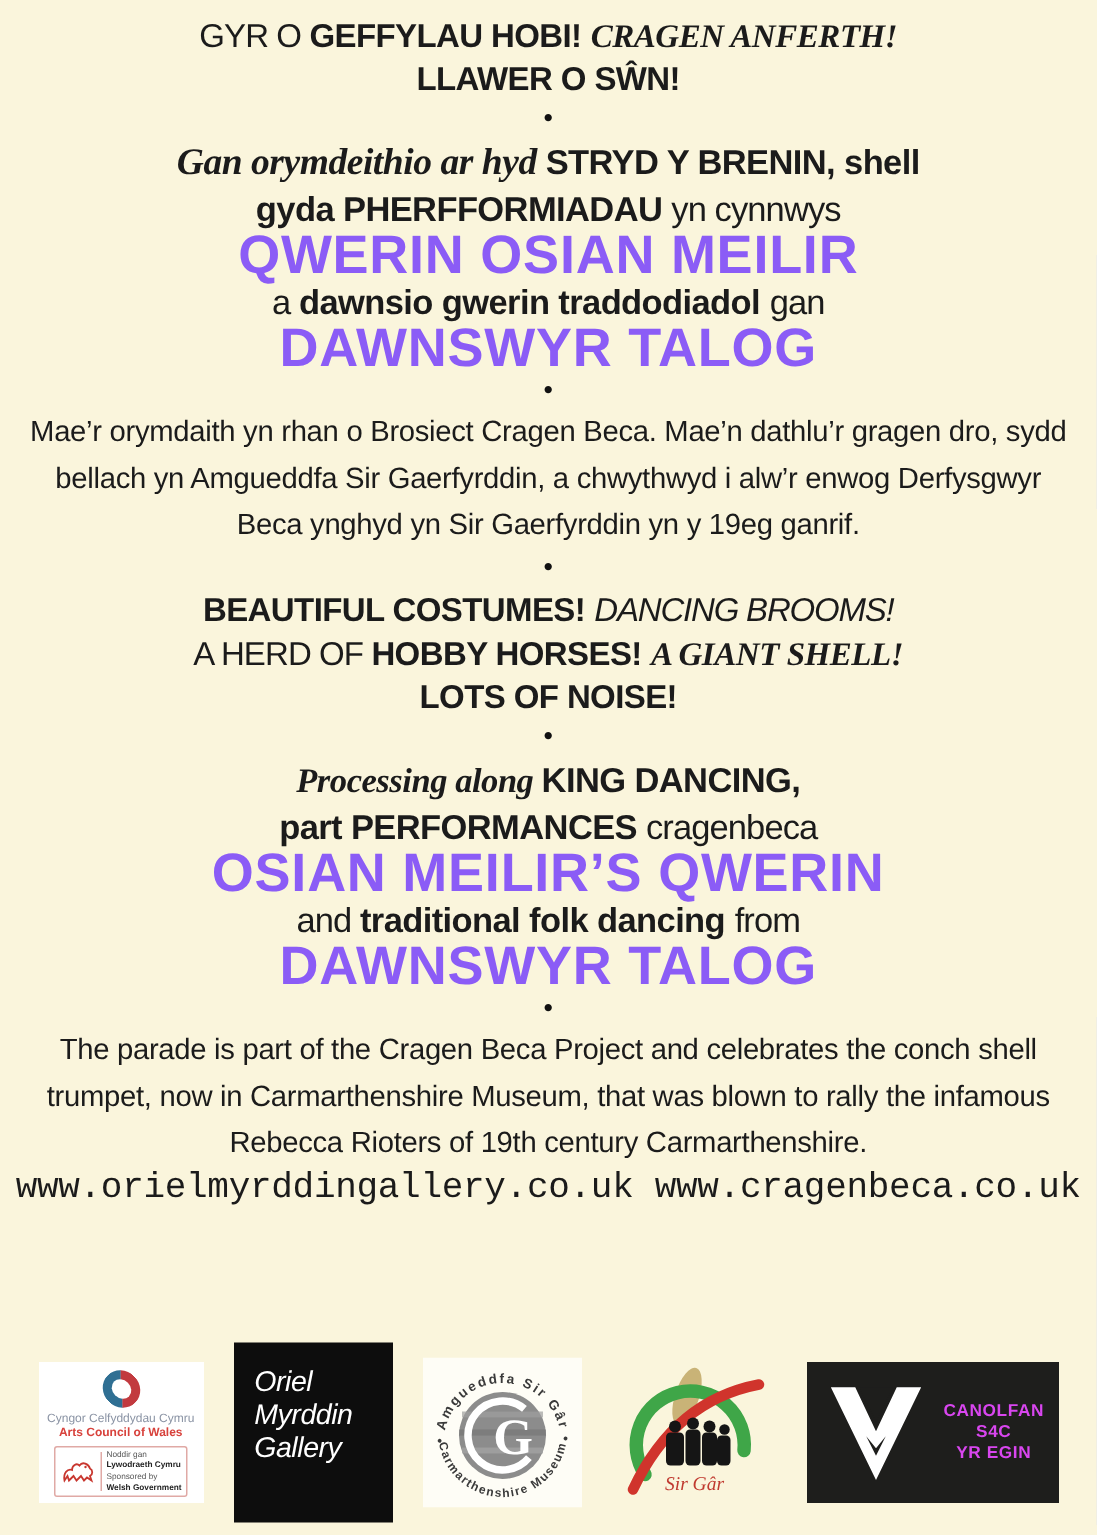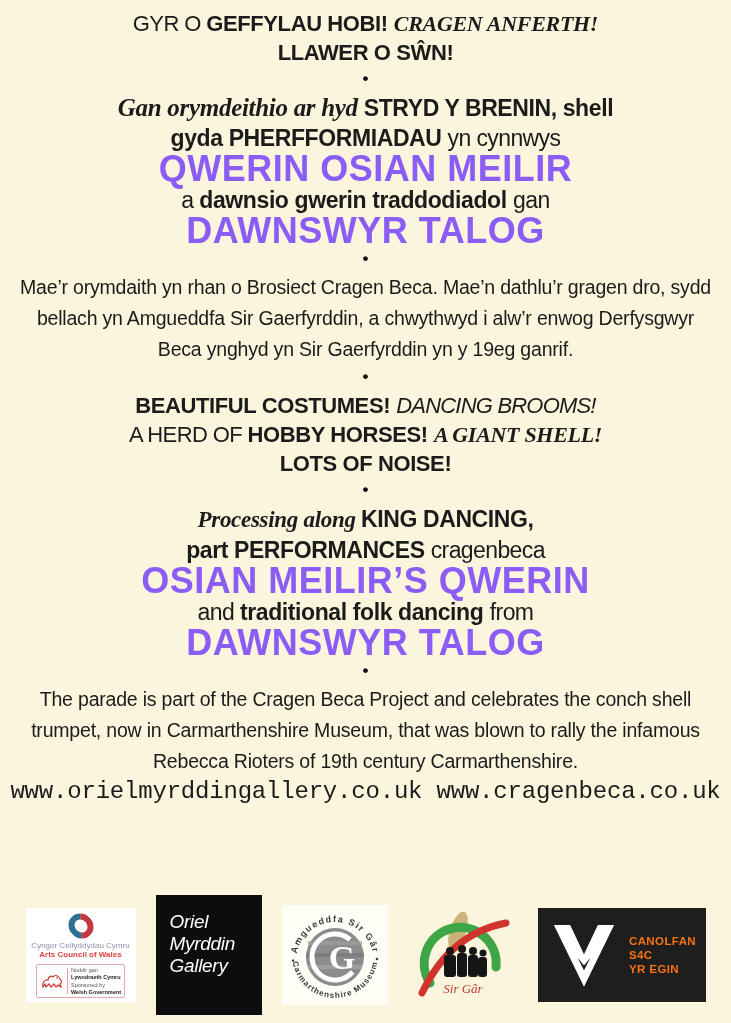--- a/index.html
+++ b/index.html
@@ -56,21 +56,21 @@
   .oriel { width:106px; height:120px; background:#0d0d0d; color:#fff;
     text-align:left; padding:16px 0 16px 14px;font-style:italic; }
   .oriel div { font-size:19px; line-height:22px; letter-spacing:-0.3px; }
   
   .museum { width:106px; height:100px; }
   
   .sirgar { width:110px; height:100px; }
   
   .egin { width:168px; height:94px; background:#1E1E1C; display:flex;
     align-items:center; justify-content:center; gap:8px; }
-  .egin-text { text-align:left; color:#f97316; }
+  .egin-text { text-align:center; color:#d946ef; }
   .egin-text div { font-size:11.5px; font-weight:bold; line-height:14px; letter-spacing:0.4px; }
 </style>
 </head>
 <body>
 
 <div class="poster">
 
   <div class="sec" style="margin-top:9px;">
     <div class="line tz">
       <span class="lt">GYR O </span>

